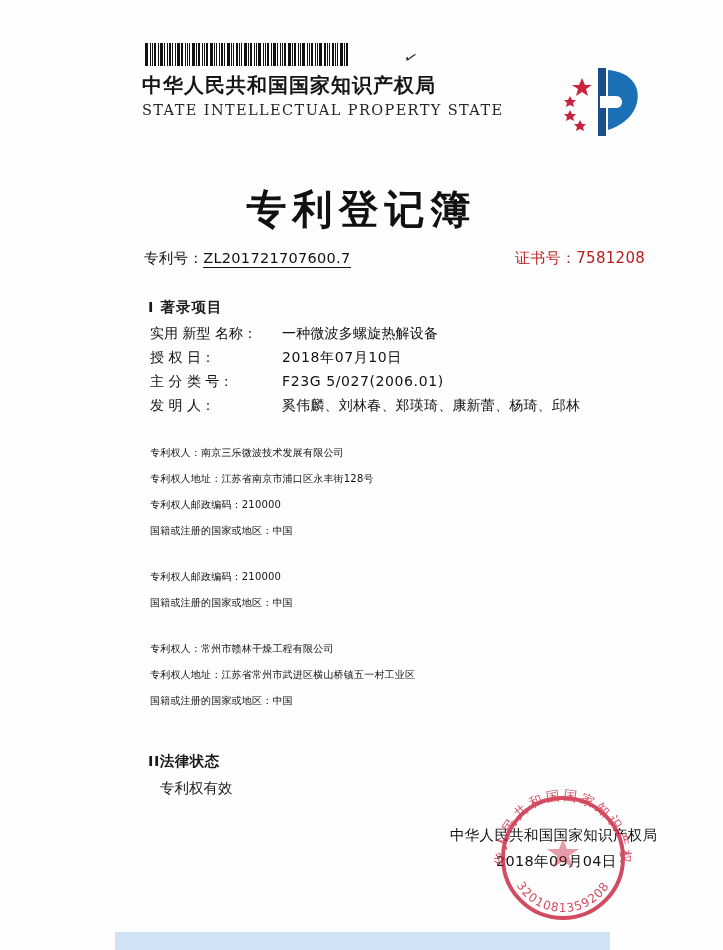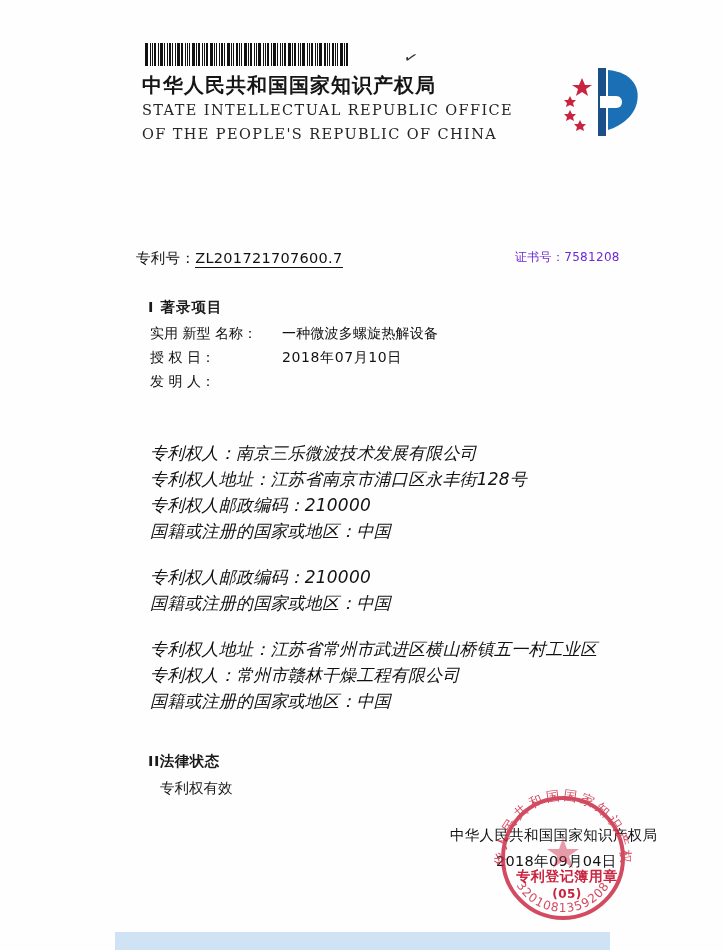--- a/index.html
+++ b/index.html
@@ -84,33 +84,33 @@
     font-size: 40px;
     font-weight: 700;
     letter-spacing: 6px;
     color: #111;
     font-family: "DejaVu Sans", "Liberation Sans", sans-serif;
   }
 
   
   .patno {
     position: absolute;
-    left: 136px;
+    left: 144px;
     top: 249px;
     font-size: 14.5px;
     color: #111;
     letter-spacing: .3px;
   }
   .patno .u { border-bottom: 1px solid #111; padding-bottom: 1px; }
   .certno {
     position: absolute;
     left: 515px;
     top: 249px;
-    font-size: 12px;
-    color: #6d28d9;
+    font-size: 15px;
+    color: #b91c1c;
     letter-spacing: .3px;
   }
 
   
   .sec-1 {
     position: absolute;
     left: 148px;
     top: 298px;
     font-size: 14.5px;
     font-weight: 700;
@@ -163,25 +163,24 @@
 
   
   .holders {
     position: absolute;
     left: 150px;
     top: 440px;
     width: 540px;
   }
   .holder-block { margin-bottom: 20px; }
   .holder-line {
-    font-size: 17px;
+    font-size: 10px;
     line-height: 26px;
     color: #111;
     letter-spacing: .2px;
-    font-style: italic;
   }
 
   
   .office {
     position: absolute;
     left: 450px;
     top: 826px;
     font-size: 14.5px;
     color: #111;
     letter-spacing: .3px;
@@ -387,59 +386,64 @@
       <i style="width:1px;background:transparent"></i>
       <i style="width:1px"></i>
       <i style="width:1px;background:transparent"></i>
       <i style="width:2px"></i>
       <i style="width:2px;background:transparent"></i>
     </div>
   <div class="tick-mark">✓</div>
 
   <div class="header-block">
     <div class="hdr-cn">中华人民共和国国家知识产权局</div>
-    <div class="hdr-en1">STATE INTELLECTUAL REPUBLIC OFFICE</div>
-    <div class="hdr-en2">OF THE PEOPLE'S REPUBLIC OF CHINA</div>
+    <div class="hdr-en1">STATE INTELLECTUAL PROPERTY STATE</div>
   </div>
 
   <div class="logo">
     <svg width="110" height="80" viewBox="0 0 110 80">
       <path d="M58 6 L58 74 L66 74 L66 6 Z" fill="#1b4f8a"></path>
       <path d="M68 8 C 92 10, 102 26, 96 44 C 90 60, 74 66, 68 68 Z" fill="#1b6fb5"></path>
       <path d="M60 34 L76 34 C 84 34, 84 46, 76 46 L60 46 Z" fill="#ffffff"></path>
       <g fill="#c9243f">
         <polygon points="42,16 45,23 52,23 46,27 48,34 42,30 36,34 38,27 32,23 39,23"></polygon>
         <polygon points="30,34 32,38 36,38 33,41 34,45 30,43 26,45 27,41 24,38 28,38"></polygon>
         <polygon points="30,48 32,52 36,52 33,55 34,59 30,57 26,59 27,55 24,52 28,52"></polygon>
         <polygon points="40,58 42,62 46,62 43,65 44,69 40,67 36,69 37,65 34,62 38,62"></polygon>
       </g>
     </svg>
   </div>
 
+  <div class="doc-title">专利登记簿</div>
 
   <div class="patno">
     <span>专利号：</span><span class="u">ZL201721707600.7</span>
   </div>
   <div class="certno">
     <span>证书号：</span><span>7581208</span>
   </div>
 
   <div class="sec-1">I 著录项目</div>
 
   <div class="bib">
     <div class="bib-row">
       <div class="bib-label">实用 新型 名称：</div>
       <div class="bib-value">一种微波多螺旋热解设备</div>
     </div>
     <div class="bib-row">
       <div class="bib-label">授 权 日：</div>
       <div class="bib-value mono">2018年07月10日</div>
     </div>
     <div class="bib-row">
+      <div class="bib-label">主 分 类 号：</div>
+      <div class="bib-value mono">F23G 5/027(2006.01)</div>
+    </div>
+    <div class="bib-row">
       <div class="bib-label">发 明 人：</div>
+      <div class="bib-value">奚伟麟、刘林春、郑瑛琦、康新蕾、杨琦、邱林</div>
     </div>
   </div>
 
   <div class="holders">
 
     <div class="holder-block">
       <div class="holder-line">
         <span>专利权人：</span><span>南京三乐微波技术发展有限公司</span>
       </div>
       <div class="holder-line">
@@ -457,24 +461,24 @@
       <div class="holder-line">
         <span>专利权人邮政编码：</span><span>210000</span>
       </div>
       <div class="holder-line">
         <span>国籍或注册的国家或地区：</span><span>中国</span>
       </div>
     </div>
 
     <div class="holder-block">
       <div class="holder-line">
+        <span>专利权人：</span><span>常州市赣林干燥工程有限公司</span>
+      </div>
+      <div class="holder-line">
         <span>专利权人地址：</span><span>江苏省常州市武进区横山桥镇五一村工业区</span>
-      </div>
-      <div class="holder-line">
-        <span>专利权人：</span><span>常州市赣林干燥工程有限公司</span>
       </div>
       <div class="holder-line">
         <span>国籍或注册的国家或地区：</span><span>中国</span>
       </div>
     </div>
 
   </div>
 
   <div class="sec-2">II法律状态</div>
   <div class="sec-2-body">专利权有效</div>
@@ -495,20 +499,16 @@
         </text>
         <text font-size="12" fill="#c9243f" font-family="'DejaVu Sans','Liberation Sans',sans-serif" letter-spacing="1">
           <textPath href="#arcBottom" startOffset="50%" text-anchor="middle">3201081359208</textPath>
         </text>
         <g fill="#c9243f">
           <polygon points="76,56 80,67 92,67 82,74 86,86 76,79 66,86 70,74 60,67 72,67" opacity="0.55"></polygon>
         </g>
       </g>
     </svg>
   </div>
-  <div class="seal-caption">
-    <span>专利登记簿用章</span>
-    <span class="sub">(05)</span>
-  </div>
 
   <div class="bottom-bar"></div>
 
 </div>
 
 </body></html>

